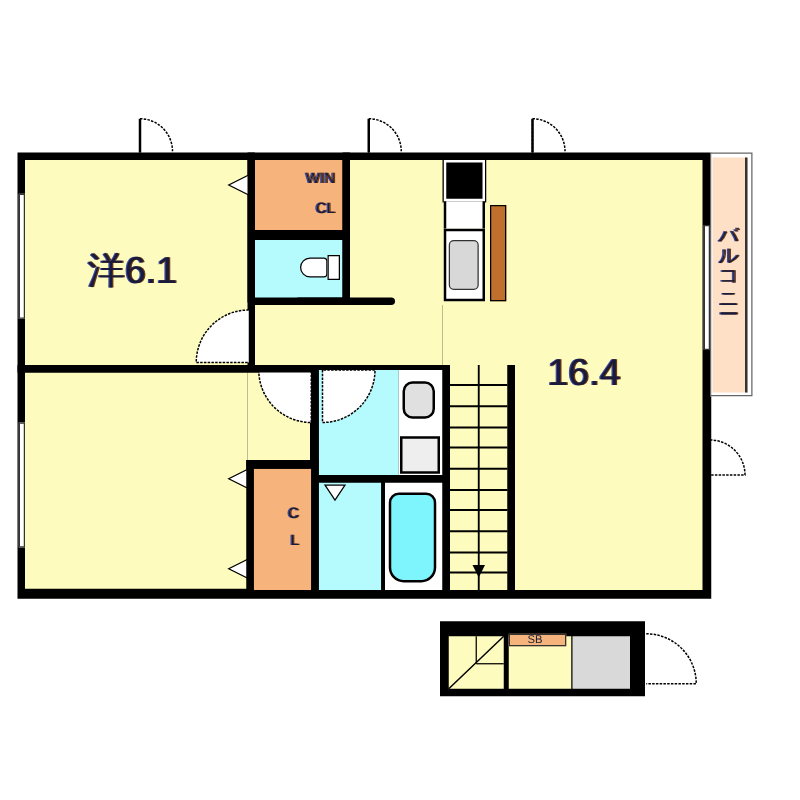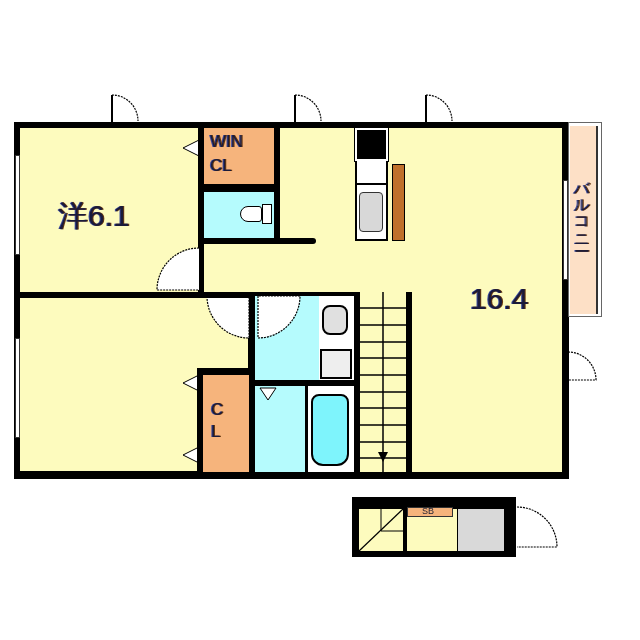--- a/index.html
+++ b/index.html
@@ -6,21 +6,21 @@
   body{width:640px;height:640px;position:relative;overflow:hidden;font-family:"Liberation Sans",sans-serif;}
   .abs{position:absolute;box-sizing:border-box;}
   .room{position:absolute;box-sizing:border-box;}
   .yellow{background:#fdfbbe;}
   .orange{background:#f6b47c;}
   .cyan{background:#b5fbfd;}
   .peach{background:#fde0c6;}
   .wall{position:absolute;background:#000;}
   .label{position:absolute;color:#1a1a3a;text-shadow:1px 0 0 #6a3a10,-1px 0 0 #3a4aa0;white-space:nowrap;}
   .lbl-big{font-size:30px;}
-  .lbl-sm{font-size:17px;line-height:20px;text-align:left;}
+  .lbl-sm{font-size:12px;line-height:20px;text-align:right;}
   svg{position:absolute;overflow:visible;}
 </style>
 </head>
 <body>
 
 <div class="abs" style="left:0;top:0;width:640px;height:640px;">
 
   <div class="wall" style="left:14px;top:122px;width:555px;height:357px;"></div>
 
   <div class="room yellow" style="left:20px;top:128px;width:178px;height:164px;"></div>
@@ -121,23 +121,23 @@
   <div class="wall" style="left:198px;top:122px;width:6px;height:120px;"></div>
   <div class="wall" style="left:274px;top:122px;width:6px;height:122px;"></div>
   <div class="wall" style="left:14px;top:292px;width:240px;height:6px;"></div>
   <div class="wall" style="left:204px;top:184px;width:70px;height:8px;"></div>
   <div class="wall" style="left:197px;top:368px;width:58px;height:7px;"></div>
   <div class="wall" style="left:197px;top:368px;width:6px;height:104px;"></div>
   <div class="wall" style="left:249px;top:292px;width:6px;height:180px;"></div>
   <div class="wall" style="left:255px;top:380px;width:100px;height:6px;"></div>
   <div class="wall" style="left:305px;top:386px;width:3px;height:86px;"></div>
 
-  <div class="label lbl-big" style="left:58px;top:196px;">洋6.1</div>
+  <div class="label lbl-big" style="left:70px;top:196px;">洋6.1</div>
 
-  <div class="label lbl-big" style="left:470px;top:282px;text-align:right;">16.4</div>
+  <div class="label lbl-big" style="left:438px;top:282px;text-align:right;">16.4</div>
 
   <div class="label lbl-sm" style="left:210px;top:132px;width:58px;">WIN</div>
   <div class="label lbl-sm" style="left:210px;top:156px;width:58px;">CL</div>
 
   <div class="label lbl-sm" style="left:211px;top:400px;width:28px;">C</div>
   <div class="label lbl-sm" style="left:211px;top:422px;width:28px;">L</div>
 
   <div class="label" style="left:576px;top:170px;width:16px;font-size:16px;line-height:19px;writing-mode:vertical-rl;">バルコニー</div>
 </div>
 

